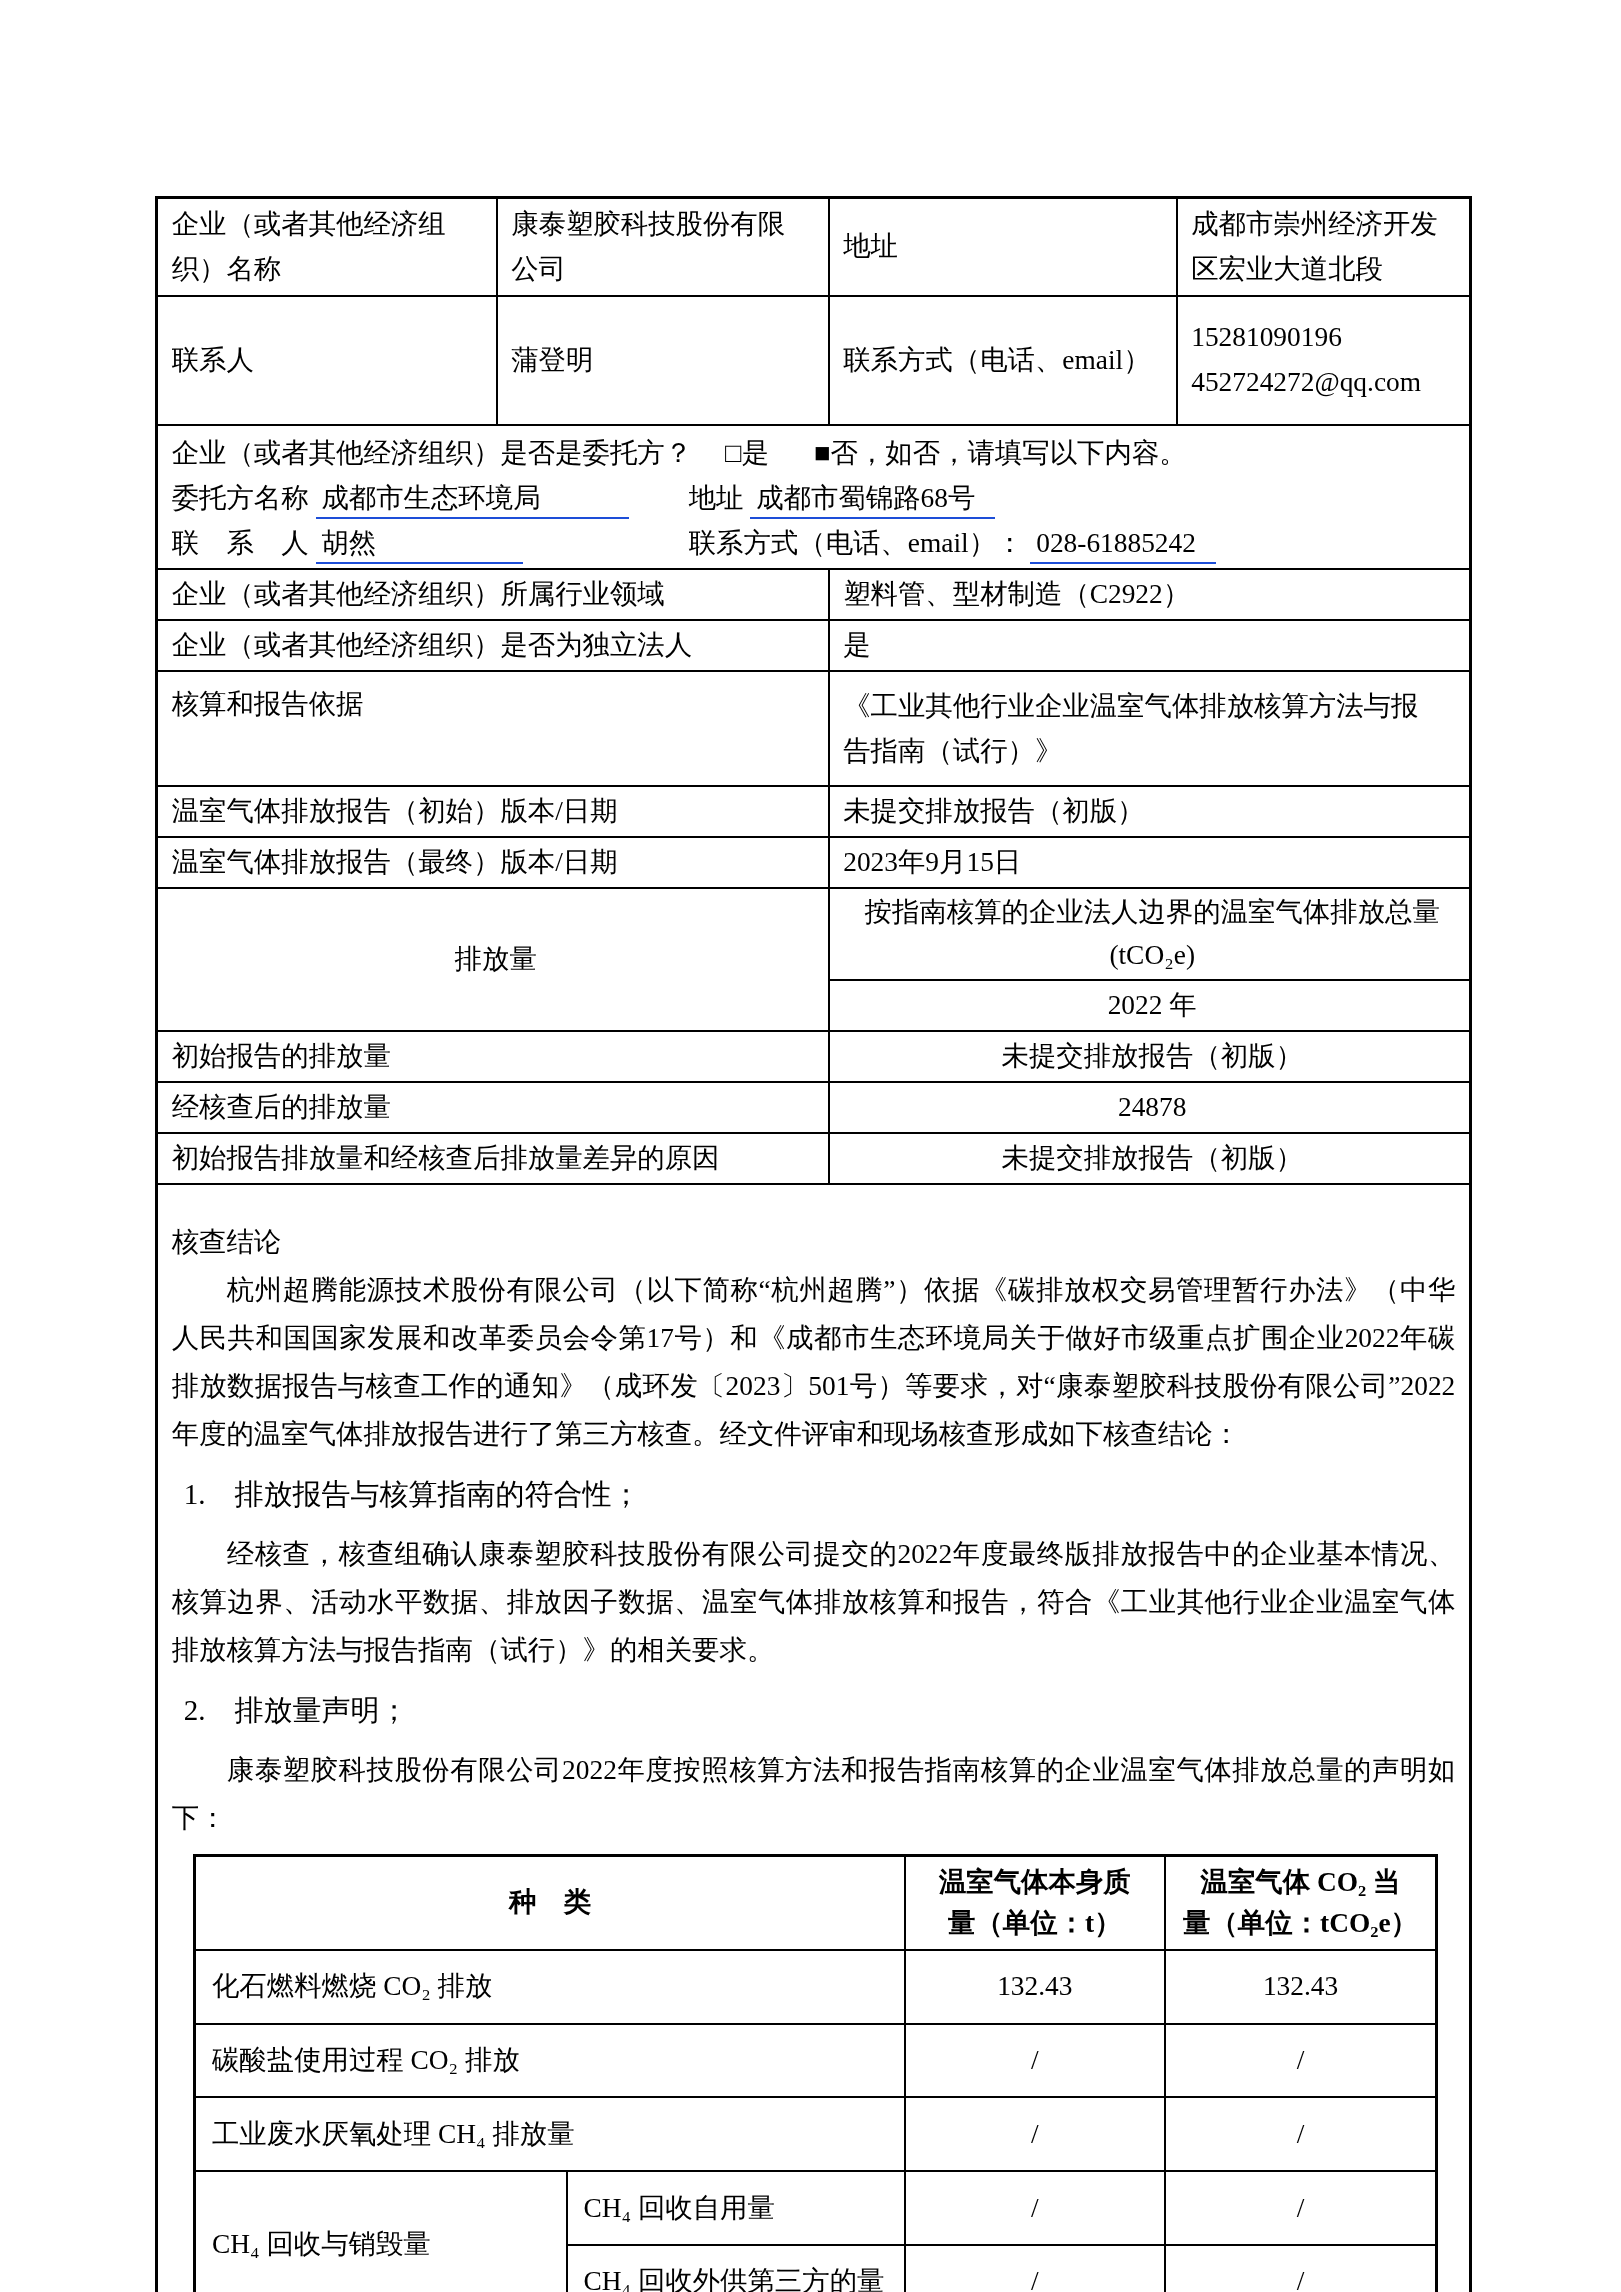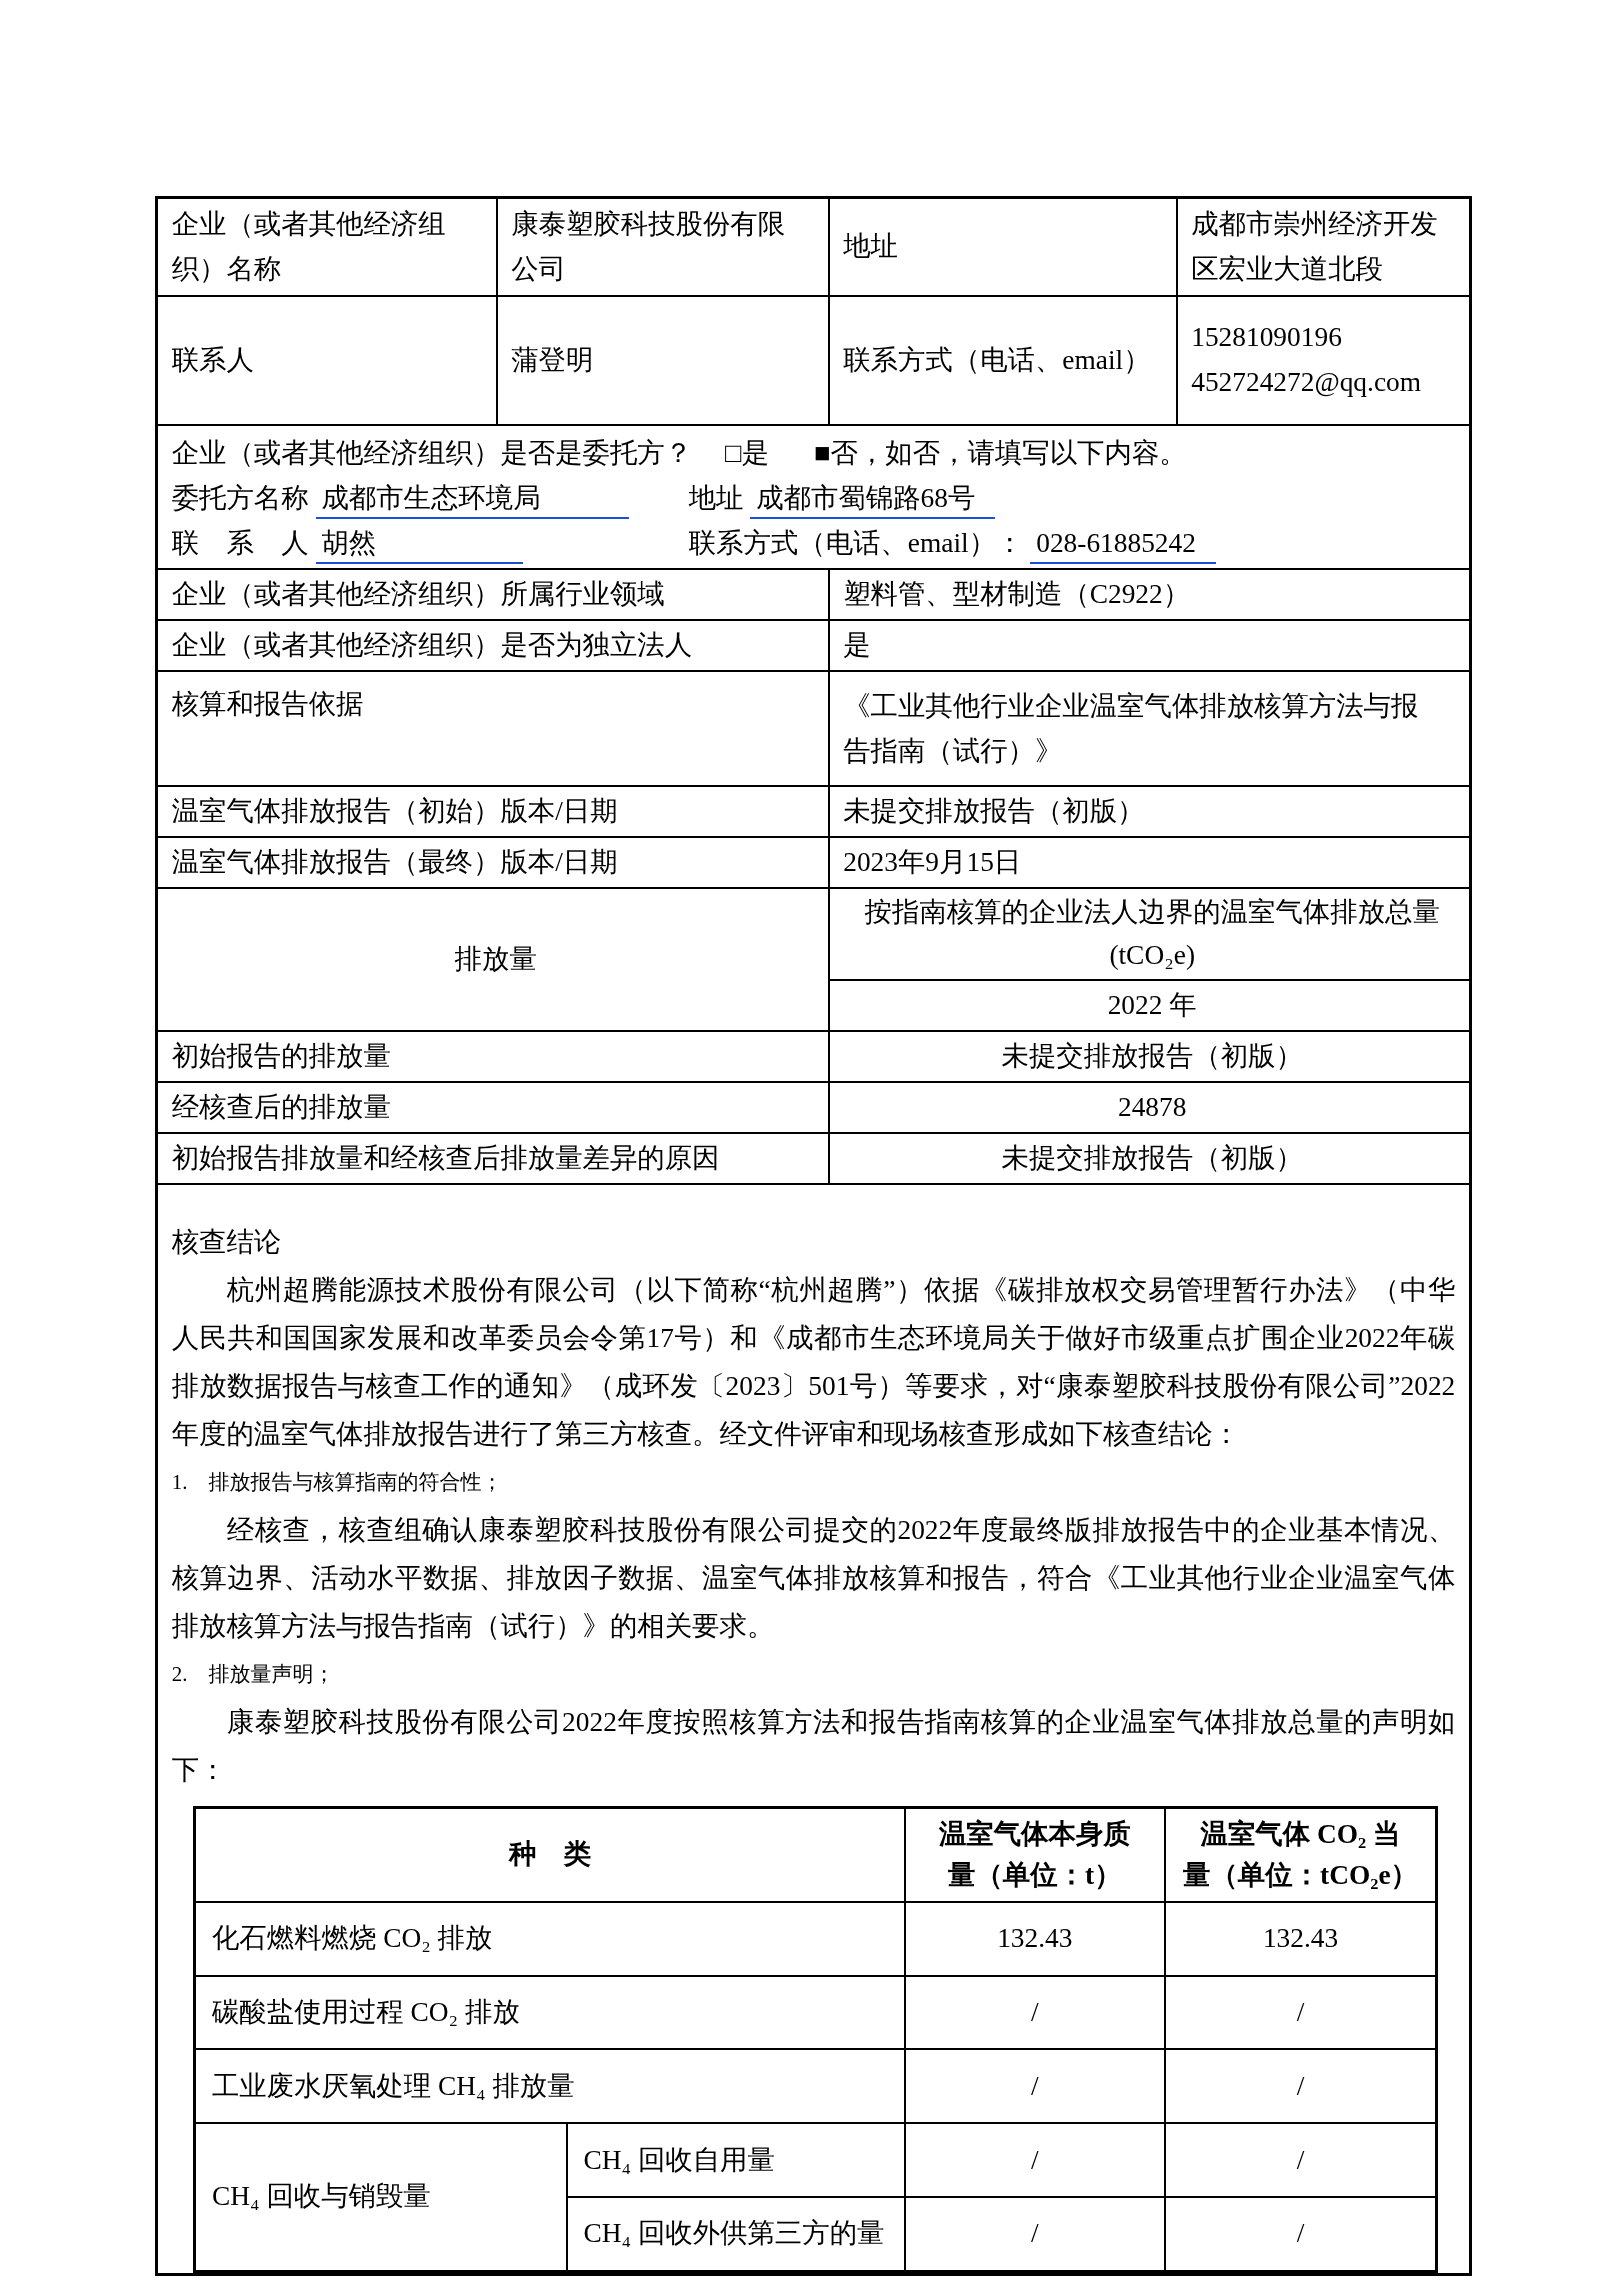--- a/index.html
+++ b/index.html
@@ -32,21 +32,21 @@
   .dele-right{flex:1;}
   .spacer-s{display:inline-block;width:33px;}
   .spacer-m{display:inline-block;width:45px;}
   
   .concl{padding:5.9px 13.7px 0 13.7px;}
   .concl-title{font-size:27.4px;line-height:47px;margin-top:28px;}
   .para{
     font-size:27.4px;line-height:48px;text-align:justify;
     text-indent:55px;margin:0;
   }
-  .item{font-size:21px;line-height:48px;margin:0;}
+  .item{font-size:29px;line-height:48px;margin:12px;}
   table.inner{
     border-collapse:collapse;table-layout:fixed;width:1242px;
     border:3.9px solid #000;margin:11.8px 0 0 21.6px;
   }
   table.inner td{
     border-left:2px solid #000;border-right:2px solid #000;
     border-top:2.9px solid #000;border-bottom:2.9px solid #000;
     font-size:27.4px;line-height:41px;
     padding:3.9px 7.8px;vertical-align:middle;overflow:hidden;
   }

